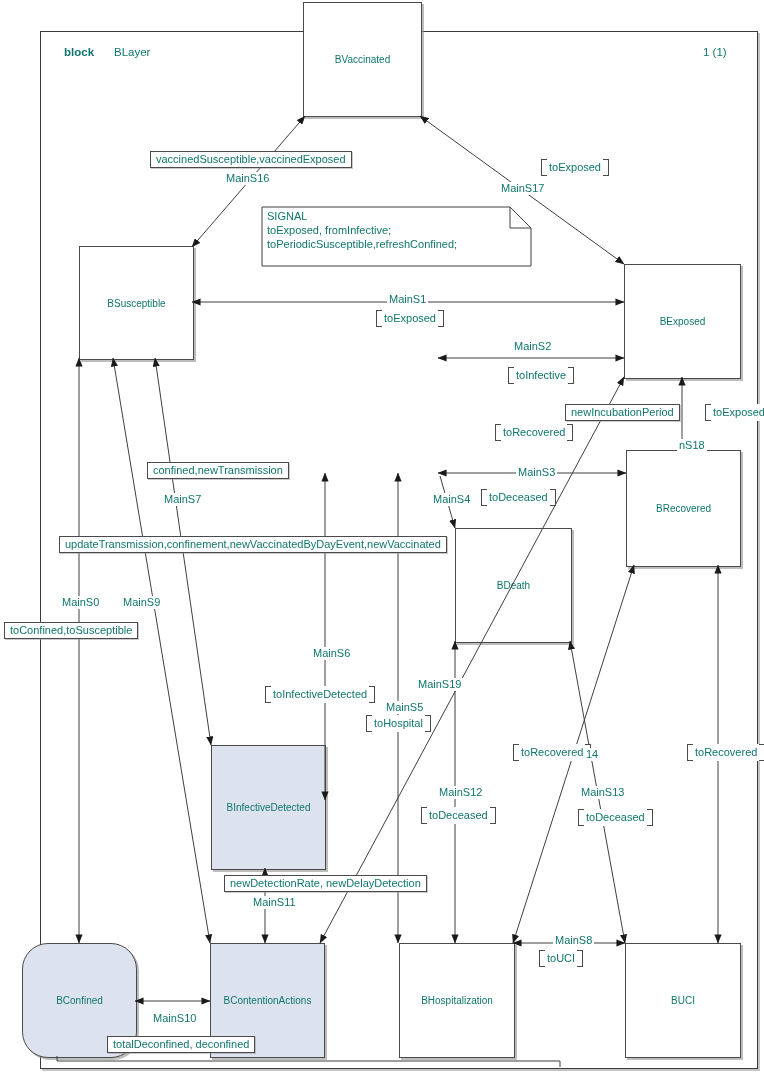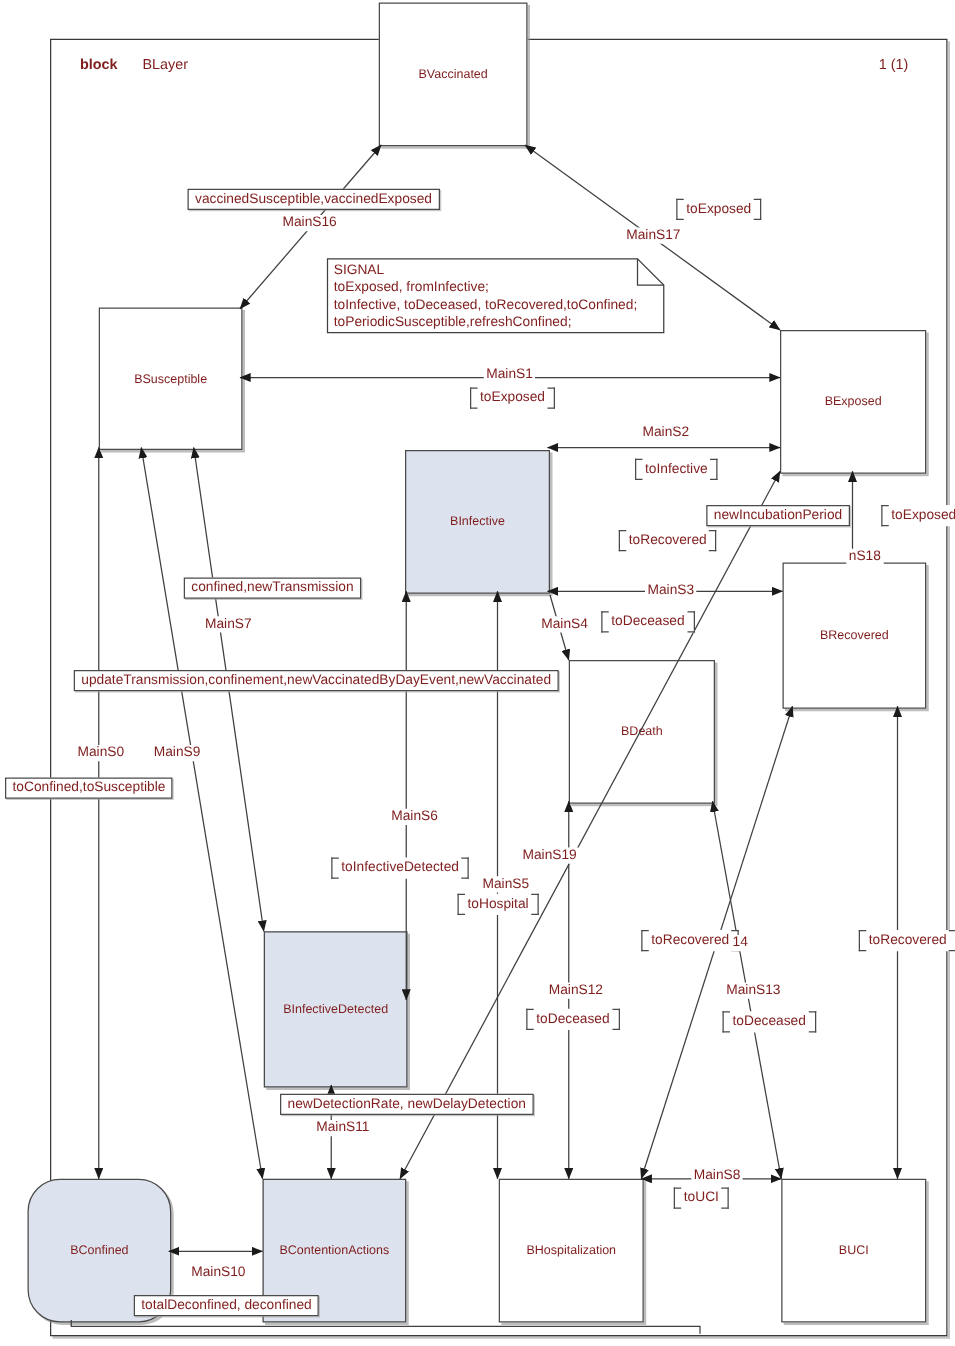--- a/index.html
+++ b/index.html
@@ -1,17 +1,17 @@
 <!DOCTYPE html>
 <html><head>
 <meta charset="utf-8">
 <style>
   html,body{margin:0;padding:0;background:#ffffff;}
   #canvas{position:relative;width:764px;height:1077px;background:#ffffff;
-          font-family:"Liberation Sans", sans-serif;color:#7f1d1d;overflow:hidden;}
+          font-family:"Liberation Sans", sans-serif;color:#0f766e;overflow:hidden;}
   .frame{position:absolute;left:40px;top:31px;width:716px;height:1036px;
          border:1.5px solid #3a3a3a;box-shadow:2px 2px 0 rgba(150,150,150,.55);z-index:0;}
   .blk{position:absolute;display:flex;align-items:center;justify-content:center;
        background:#ffffff;border:1px solid #4a4a4a;box-shadow:2px 2px 0 rgba(145,145,145,.6);
        font-size:10px;z-index:1;text-align:center;}
   .blk.tint{background:#dce3ee;}
   #wires{position:absolute;left:0;top:0;z-index:2;pointer-events:none;}
   .lbl{position:absolute;z-index:3;font-size:11px;line-height:13px;white-space:nowrap;background:#ffffff;}
   .chan{padding:0 2px;}
   .box{border:1px solid #4a4a4a;padding:1px 5px;box-shadow:1px 1px 0 rgba(150,150,150,.5);}
@@ -35,23 +35,20 @@
   <span class="hdr" style="left:703px;top:46px;">1 (1)</span>
 
   <div class="blk" style="left:303px;top:2px;width:117px;height:113px;">
       <span>BVaccinated</span>
     </div>
   <div class="blk" style="left:79px;top:246px;width:113px;height:112px;">
       <span>BSusceptible</span>
     </div>
   <div class="blk" style="left:624px;top:264px;width:115px;height:113px;">
       <span>BExposed</span>
-    </div>
-  <div class="blk tint" style="left:324px;top:360px;width:114px;height:113px;">
-      <span>BInfective</span>
     </div>
   <div class="blk" style="left:626px;top:450px;width:113px;height:115px;">
       <span>BRecovered</span>
     </div>
   <div class="blk" style="left:455px;top:528px;width:115px;height:113px;">
       <span>BDeath</span>
     </div>
   <div class="blk tint" style="left:211px;top:745px;width:113px;height:123px;">
       <span>BInfectiveDetected</span>
     </div>
@@ -97,21 +94,20 @@
       <line x1="265" y1="868" x2="265" y2="943" marker-start="url(#arr)" marker-end="url(#arr)"></line>
       <polyline points="57,1056 57,1061 560,1061 560,1067"></polyline>
       <polygon points="262,207 510,207 531,228 531,266 262,266" fill="#ffffff"></polygon>
       <path d="M510,207 L510,228 L531,228"></path>
     </g>
   </svg>
 
   <div class="notetext">
     <div>SIGNAL</div>
     <div>toExposed, fromInfective;</div>
-    <div>toInfective, toDeceased, toRecovered,toConfined;</div>
     <div>toPeriodicSusceptible,refreshConfined;</div>
   </div>
 
   <span class="lbl box" style="left:150px;top:151px;">vaccinedSusceptible,vaccinedExposed</span>
   <span class="lbl box" style="left:565px;top:404px;">newIncubationPeriod</span>
   <span class="lbl box" style="left:147px;top:462px;">confined,newTransmission</span>
   <span class="lbl box" style="left:59px;top:536px;">updateTransmission,confinement,newVaccinatedByDayEvent,newVaccinated</span>
   <span class="lbl box" style="left:4px;top:622px;">toConfined,toSusceptible</span>
   <span class="lbl box" style="left:224px;top:875px;">newDetectionRate, newDelayDetection</span>
   <span class="lbl box" style="left:107px;top:1036px;">totalDeconfined, deconfined</span>

